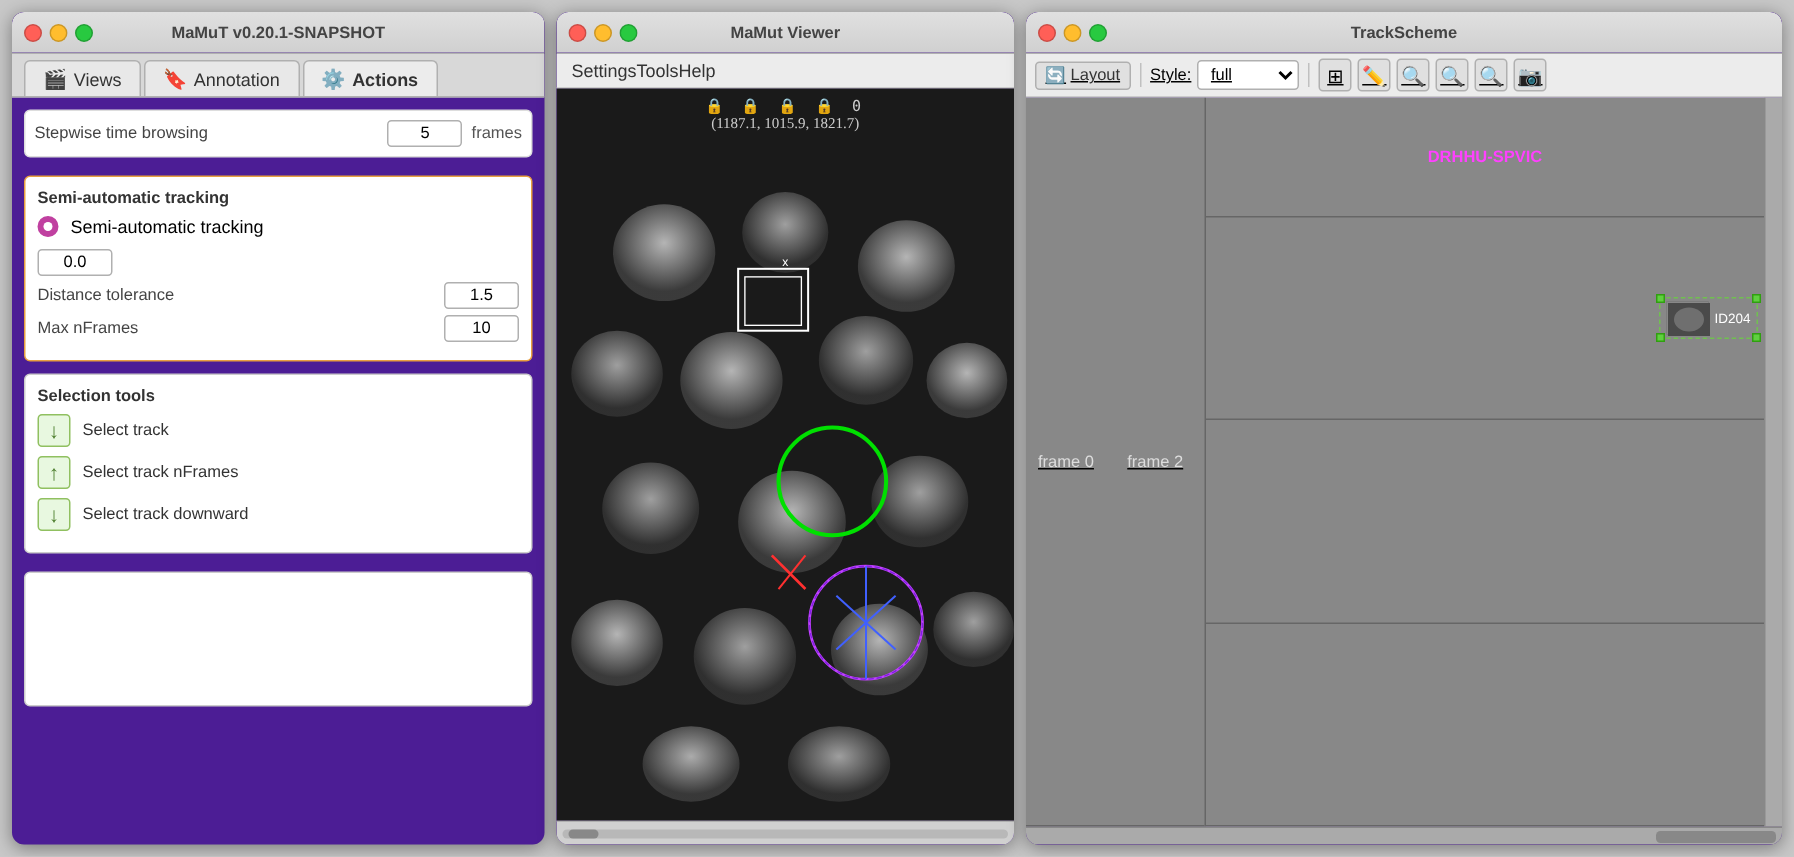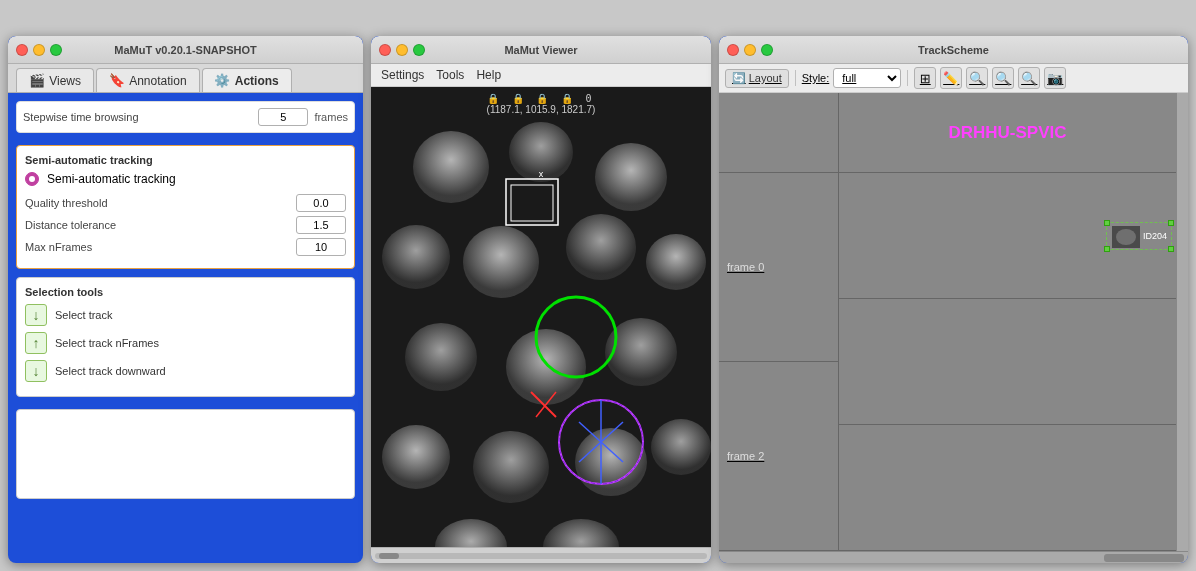--- a/index.html
+++ b/index.html
@@ -11,27 +11,26 @@
       flex-direction: row;
       gap: 8px;
       padding: 8px;
       width: 1196px;
       height: 571px;
       overflow: hidden;
     }
 
     
     .window {
-      background: #1d4ed8;
+      background: #4c1d95;
       border-radius: 8px;
       box-shadow: 0 2px 12px rgba(0,0,0,0.4);
       display: flex;
       flex-direction: column;
       overflow: hidden;
-      margin-top: 28px;
     }
     .title-bar {
       background: linear-gradient(to bottom, #e0e0e0, #d0d0d0);
       height: 28px;
       display: flex;
       align-items: center;
       padding: 0 8px;
       border-bottom: 1px solid #b0b0b0;
       border-radius: 8px 8px 0 0;
       position: relative;
@@ -180,27 +179,26 @@
     .empty-box {
       border: 1px solid #ccc;
       border-radius: 4px;
       background: #fff;
       height: 90px;
       margin-top: 4px;
     }
 
     
     .middle-panel {
-      width: 340px;
+      width: 305px;
       flex-shrink: 0;
     }
     .viewer-menu-bar {
       display: flex;
       align-items: center;
-      gap: 12px;
       padding: 4px 10px;
       background: #ececec;
       border-bottom: 1px solid #ccc;
       font-size: 12px;
       color: #333;
     }
     .viewer-menu-bar span { cursor: pointer; }
     .viewer-canvas {
       flex: 1;
       background: #1a1a1a;
@@ -302,21 +300,21 @@
       overflow: hidden;
       background: #888;
       position: relative;
     }
     .ts-left-ruler {
       width: 120px;
       flex-shrink: 0;
       background: #888;
       border-right: 1px solid #666;
       display: flex;
-      flex-direction: column;
+      flex-direction: row;
     }
     .ts-ruler-header {
       height: 80px;
       border-bottom: 1px solid #666;
     }
     .ts-ruler-cell {
       flex: 1;
       border-bottom: 1px solid #666;
       display: flex;
       align-items: center;
@@ -422,21 +420,20 @@
 
     <div class="section-box">
       <div class="section-title">Semi-automatic tracking</div>
       <div class="tracking-row">
         <div class="radio-circle">
           <div class="radio-inner"></div>
         </div>
         <span>Semi-automatic tracking</span>
       </div>
       <div class="row-field">
-        <label>Quality threshold</label>
         <input type="text" value="0.0" style="">
       </div>
       <div class="row-field">
         <label>Distance tolerance</label>
         <input type="text" value="1.5" style="">
       </div>
       <div class="row-field">
         <label>Max nFrames</label>
         <input type="text" value="10" style="">
       </div>
@@ -473,21 +470,21 @@
   </div>
   <div class="viewer-menu-bar">
     <span>Settings</span>
     <span>Tools</span>
     <span>Help</span>
   </div>
 
   <div class="viewer-canvas" style="flex:1; position:relative;">
     <div class="viewer-info">
       <div style="color:#ccc; font-size:10px; letter-spacing:3px;">🔒 🔒 🔒 🔒 0</div>
-      <div style="font-family:Liberation Sans, sans-serif; font-size:10px;">(1187.1, 1015.9, 1821.7)</div>
+      <div style="font-family:Liberation Serif, serif; font-size:10px;">(1187.1, 1015.9, 1821.7)</div>
     </div>
 
     
     <svg class="blob-canvas" viewBox="0 0 340 460" xmlns="http://www.w3.org/2000/svg">
 
       <defs>
         <radialGradient id="cellGrad" cx="50%" cy="40%" r="50%">
           <stop offset="0%" stop-color="#d0d0d0"></stop>
           <stop offset="100%" stop-color="#404040"></stop>
         </radialGradient>
@@ -574,21 +571,21 @@
     <div class="trackscheme-content" style="flex:1;">
 
       <div class="ts-left-ruler">
         <div class="ts-ruler-header"></div>
         <div class="ts-ruler-cell">frame 0</div>
         <div class="ts-ruler-cell">frame 2</div>
       </div>
 
       <div class="ts-main-area">
         <div class="ts-header-row">
-          <span class="ts-track-label" style="color:#ff40ff; font-size:17px;">DRHHU-SPVIC</span>
+          <span class="ts-track-label" style="color:#ff40ff; font-size:11px;">DRHHU-SPVIC</span>
         </div>
         <div class="ts-rows">
 
           <div class="ts-row">
             <div style="position:absolute; right:4px; top:50%; transform:translateY(-50%); display:flex; align-items:center; border:1.5px dashed #70c050; padding:2px 4px; gap:4px;">
 
               <div style="position:absolute; top:-3px; left:-3px; width:6px; height:6px; background:#60d040; border:1px solid #30a010;"></div>
               <div style="position:absolute; top:-3px; right:-3px; width:6px; height:6px; background:#60d040; border:1px solid #30a010;"></div>
               <div style="position:absolute; bottom:-3px; left:-3px; width:6px; height:6px; background:#60d040; border:1px solid #30a010;"></div>
               <div style="position:absolute; bottom:-3px; right:-3px; width:6px; height:6px; background:#60d040; border:1px solid #30a010;"></div>

